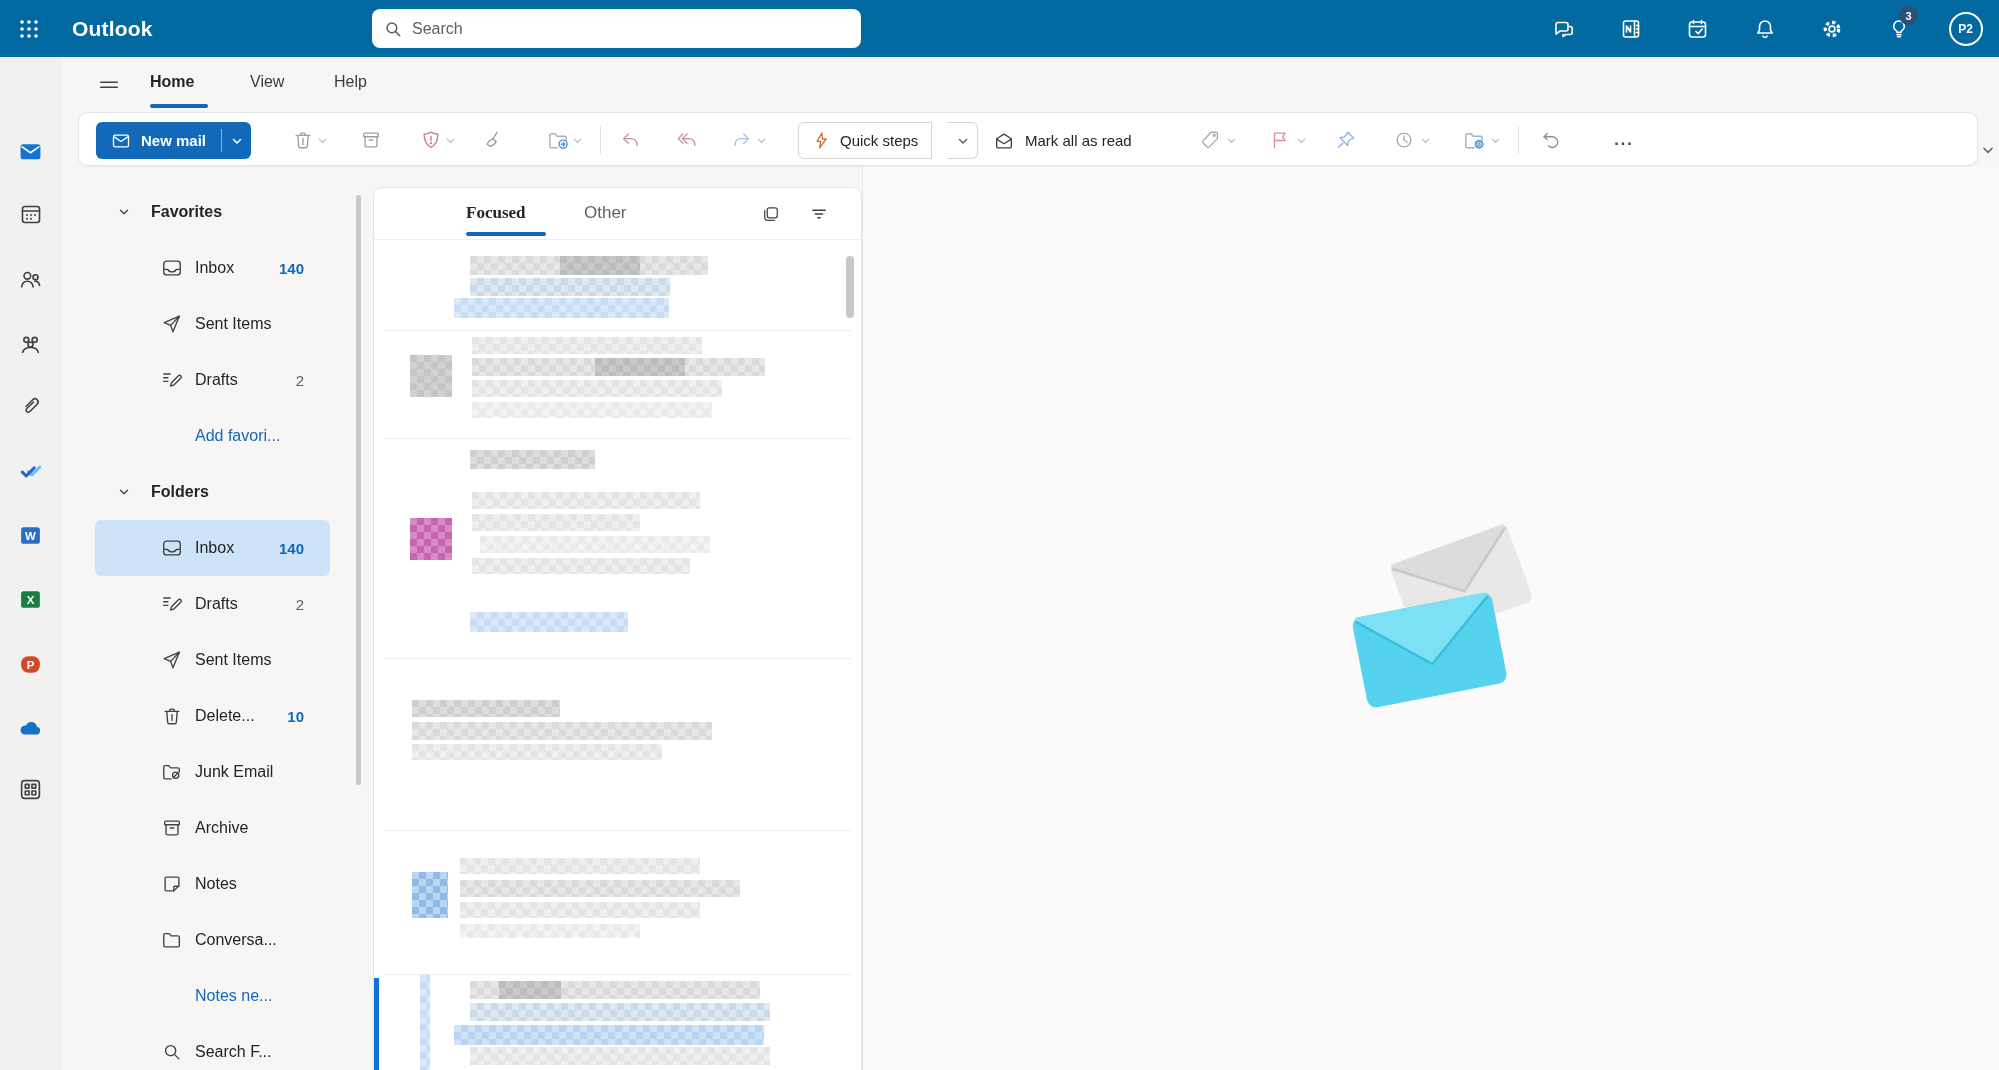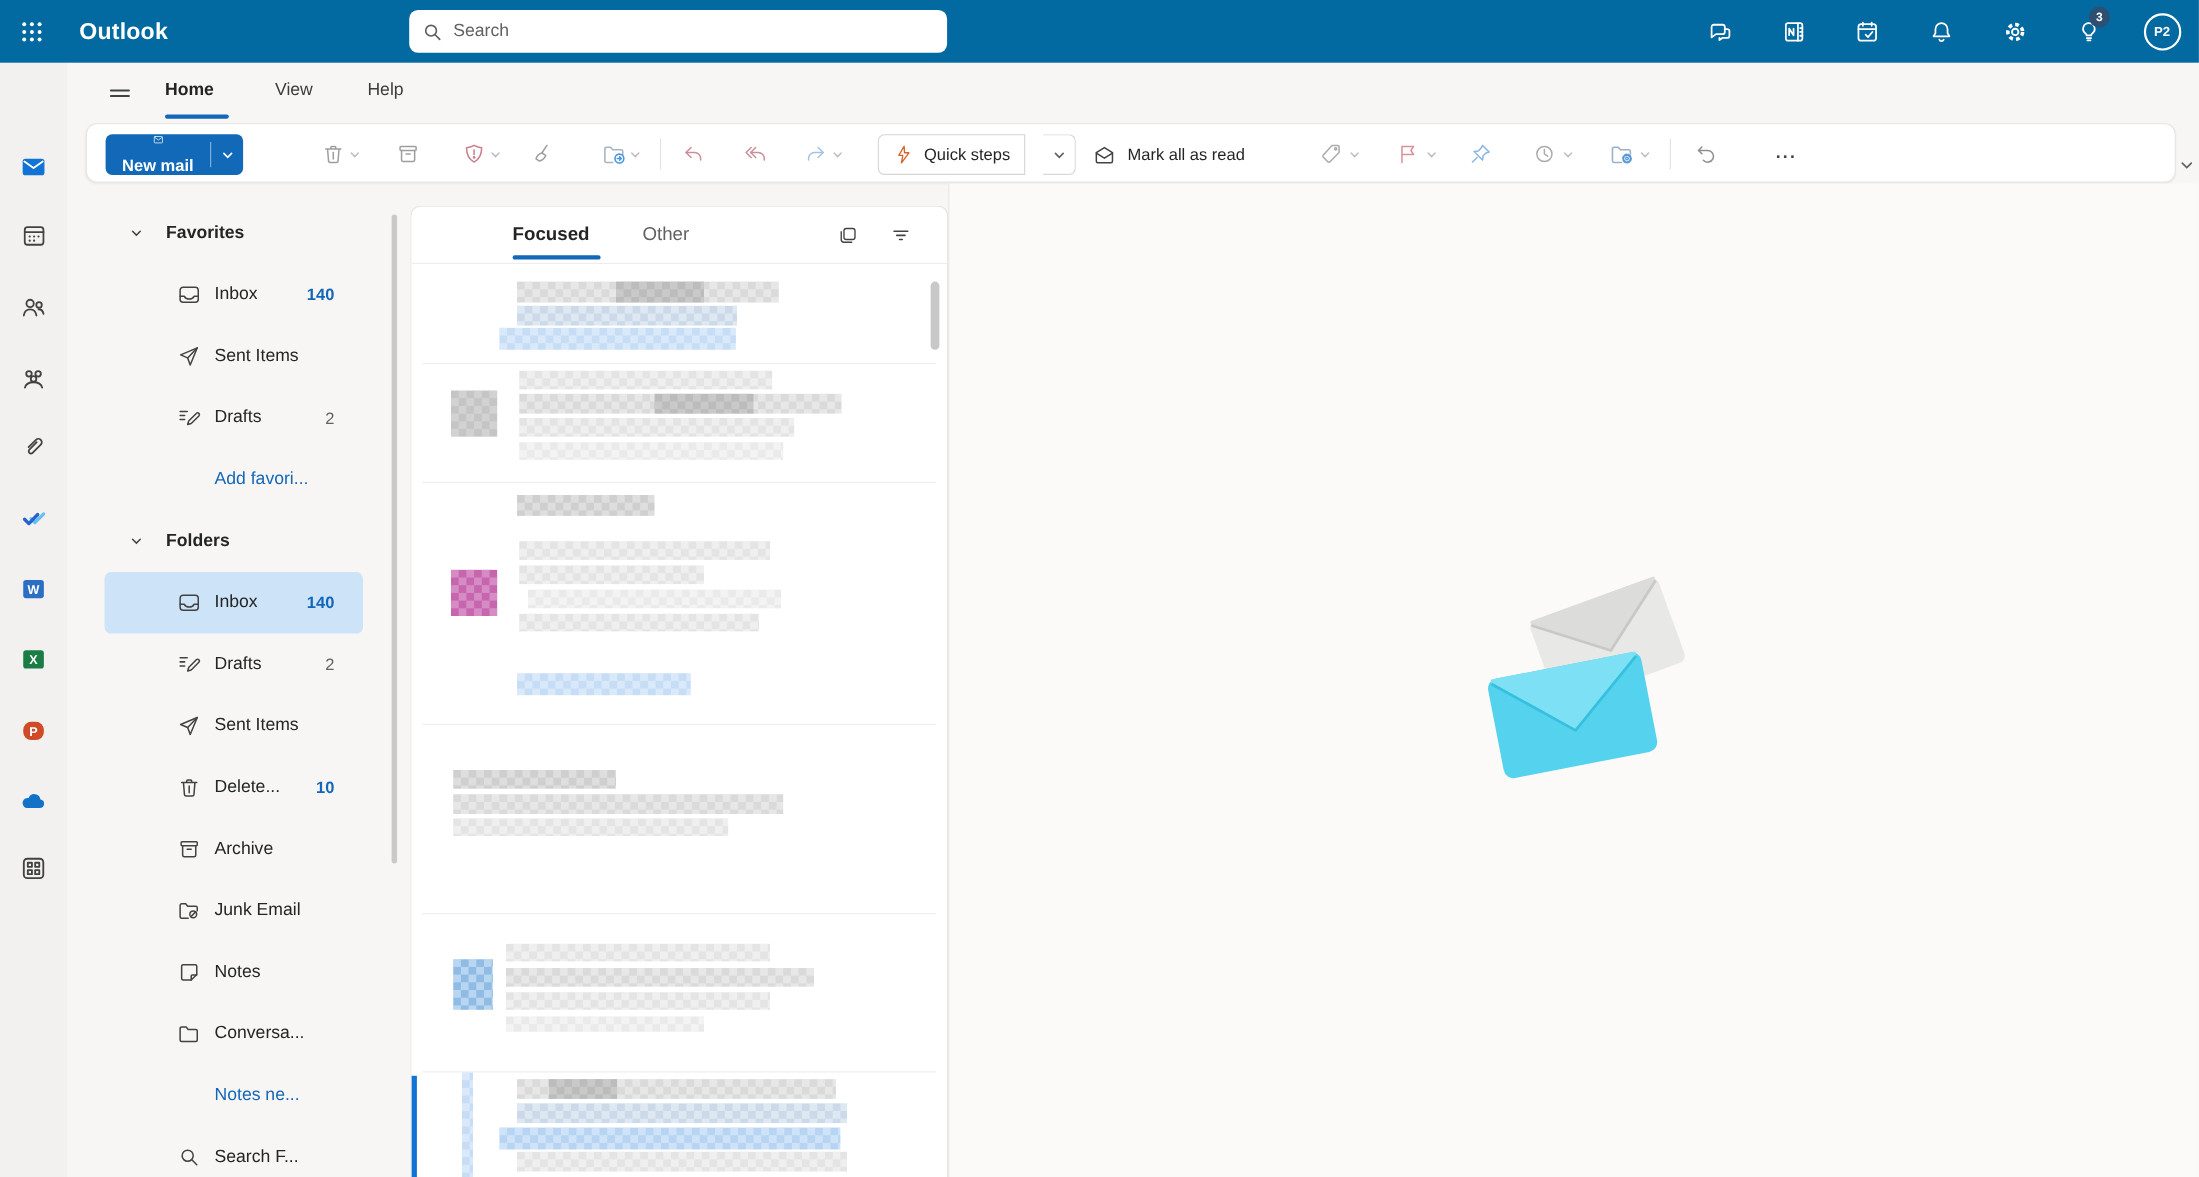--- a/index.html
+++ b/index.html
@@ -29,21 +29,21 @@
   .rtab { position:absolute; top:0; height:50px; display:flex; align-items:center; font-size:16px; color:#3b3b3b; cursor:pointer; }
   .rtab.active { font-weight:700; color:#242424; }
   .tab-underline { position:absolute; left:89px; top:47px; width:58px; height:3.5px; border-radius:2px; background:#1267b8; }
 
   
   .tbcard { position:absolute; left:78px; top:112px; width:1900px; height:54px; background:#fff; border:1px solid #e6e5e3; border-radius:10px; box-shadow:0 1px 2px rgba(0,0,0,.05); }
   .tbi { position:absolute; top:11px; width:32px; height:32px; display:flex; align-items:center; justify-content:center; border-radius:4px; cursor:pointer; }
   .tchev { position:absolute; top:21px; width:14px; height:12px; display:flex; align-items:center; justify-content:center; cursor:pointer; }
   .tdiv { position:absolute; top:13px; width:1px; height:28px; background:#e3e2e0; }
   .nm { position:absolute; left:17px; top:9px; height:37px; display:flex; background:#1269b8; border-radius:6px; overflow:hidden; cursor:pointer; }
-  .nm-main { display:flex; align-items:center; gap:10px; padding:0 15px; color:#fff; font-size:15px; font-weight:700;flex-direction:column; }
+  .nm-main { display:flex; align-items:center; gap:10px; padding:0 15px; color:#fff; font-size:15px; font-weight:700; }
   .nm-sep { width:1px; background:rgba(255,255,255,.5); margin:7px 0; }
   .nm-chev { width:29px; display:flex; align-items:center; justify-content:center; }
   .qs { position:absolute; left:719px; top:9px; height:37px; border:1px solid #d6d5d3; border-radius:6px 0 0 6px; display:flex; align-items:center; gap:9px; padding:0 13px; background:#fff; font-size:15px; color:#242424; cursor:pointer; }
   .qschev { position:absolute; left:869px; top:9px; width:30px; height:37px; border:1px solid #d6d5d3; border-left:none; border-radius:0 6px 6px 0; display:flex; align-items:center; justify-content:center; background:#fff; cursor:pointer; }
   .markall { position:absolute; left:906px; top:9px; height:37px; display:flex; align-items:center; gap:10px; padding:0 8px; font-size:15px; color:#242424; border-radius:4px; cursor:pointer; }
   .dots { position:absolute; left:1528px; top:11px; width:34px; height:32px; display:flex; align-items:center; justify-content:center; font-size:16px; font-weight:700; letter-spacing:2px; color:#424242; cursor:pointer; }
   .collapse-chev { position:absolute; left:1978px; top:140px; width:20px; height:20px; display:flex; align-items:center; justify-content:center; cursor:pointer; }
 
   
   .fpane { position:absolute; left:61px; top:170px; width:311px; bottom:0; padding-top:14px; }
@@ -54,21 +54,21 @@
   .frow .cnt.gray { font-weight:400; color:#616161; }
   .frow.sel { background:#cde3f8; }
   .frow.link { padding-left:100px; }
   .frow.link .lbl { color:#1267b8; margin-left:0; }
   .fscroll { position:absolute; right:11px; top:25px; width:5px; height:590px; border-radius:3px; background:#c9c9c9; cursor:pointer; }
 
   
   .lcard { position:absolute; left:373px; top:187px; width:489px; bottom:0; background:#fff; border:1px solid #e6e5e3; border-bottom:none; border-radius:9px 9px 0 0; }
   .lhead { position:relative; height:52px; border-bottom:1px solid #ededed; }
   .ltab { position:absolute; top:0; height:50px; display:flex; align-items:center; font-size:17px; color:#616161; cursor:pointer; }
-  .ltab.active { color:#242424; font-weight:700; }
+  .ltab.active { color:#242424; font-weight:700;font-family:Liberation Serif, serif; }
   .ltab-underline { position:absolute; left:92px; top:44px; width:80px; height:3.5px; border-radius:2px; background:#1267b8; }
   .lhicon { position:absolute; top:14px; width:24px; height:24px; display:flex; align-items:center; justify-content:center; cursor:pointer; }
   .lrows { position:absolute; left:0; right:0; top:52px; bottom:0; overflow:hidden; }
   .lrow { position:absolute; left:0; right:0; }
   .lsep { position:absolute; left:10px; right:10px; height:1px; background:#ededed; }
   .pxl { position:absolute; background-size:14px 14px;
          background-image:conic-gradient(var(--a) 0 90deg, var(--b) 90deg 180deg, var(--a) 180deg 270deg, var(--b) 270deg 360deg); }
   .g1 { --a:#e7e7e7; --b:#dadada; } .g2 { --a:#dedede; --b:#cfcfcf; }
   .g3 { --a:#efefef; --b:#e4e4e4; } .g4 { --a:#f3f3f3; --b:#eaeaea; }
   .dk { --a:#c9c9c9; --b:#bcbcbc; }
@@ -533,33 +533,33 @@
       <svg width="22" height="22" viewBox="0 0 24 24" fill="none" stroke="#424242" stroke-width="1.5" stroke-linecap="round" stroke-linejoin="round">
         <path d="M4.5 7 h15 M9.5 7 V5.7 a1.2 1.2 0 0 1 1.2-1.2 h2.6 a1.2 1.2 0 0 1 1.2 1.2 V7 M6.3 7 l1 12 a1.6 1.6 0 0 0 1.6 1.4 h6.2 a1.6 1.6 0 0 0 1.6-1.4 l1-12"></path>
         <path d="M12 10.5 v6.5"></path>
       </svg>
       <span class="lbl">Delete...</span>
       <span class="cnt">10</span>
     </div>
 
     <div class="frow">
       <svg width="22" height="22" viewBox="0 0 24 24" fill="none" stroke="#424242" stroke-width="1.5" stroke-linecap="round" stroke-linejoin="round">
-        <rect x="4" y="4.5" width="16" height="4" rx="1"></rect>
-          <path d="M5.5 8.5 V18 a1.6 1.6 0 0 0 1.6 1.5 h9.8 a1.6 1.6 0 0 0 1.6-1.5 V8.5 M10 12 h4"></path>
-      </svg>
-      <span class="lbl">Archive</span>
-    </div>
-
-    <div class="frow">
-      <svg width="22" height="22" viewBox="0 0 24 24" fill="none" stroke="#424242" stroke-width="1.5" stroke-linecap="round" stroke-linejoin="round">
         <path d="M3 6.5 a1.5 1.5 0 0 1 1.5-1.5 h4 l2 2.5 h8 a1.5 1.5 0 0 1 1.5 1.5 v3 M3 6.5 V18 a1.5 1.5 0 0 0 1.5 1.5 h6.5"></path>
         <circle cx="16" cy="15.5" r="3.4"></circle>
           <path d="M13.6 17.9 L18.4 13.1"></path>
       </svg>
       <span class="lbl">Junk Email</span>
+    </div>
+
+    <div class="frow">
+      <svg width="22" height="22" viewBox="0 0 24 24" fill="none" stroke="#424242" stroke-width="1.5" stroke-linecap="round" stroke-linejoin="round">
+        <rect x="4" y="4.5" width="16" height="4" rx="1"></rect>
+          <path d="M5.5 8.5 V18 a1.6 1.6 0 0 0 1.6 1.5 h9.8 a1.6 1.6 0 0 0 1.6-1.5 V8.5 M10 12 h4"></path>
+      </svg>
+      <span class="lbl">Archive</span>
     </div>
 
     <div class="frow">
       <svg width="22" height="22" viewBox="0 0 24 24" fill="none" stroke="#424242" stroke-width="1.5" stroke-linecap="round" stroke-linejoin="round">
         <path d="M4.5 6 a1.5 1.5 0 0 1 1.5-1.5 h12 a1.5 1.5 0 0 1 1.5 1.5 v8 l-5.5 5.5 H6 A1.5 1.5 0 0 1 4.5 18 Z"></path>
         <path d="M14 19.5 V15.5 a1 1 0 0 1 1-1 h4.5"></path>
       </svg>
       <span class="lbl">Notes</span>
     </div>
 

